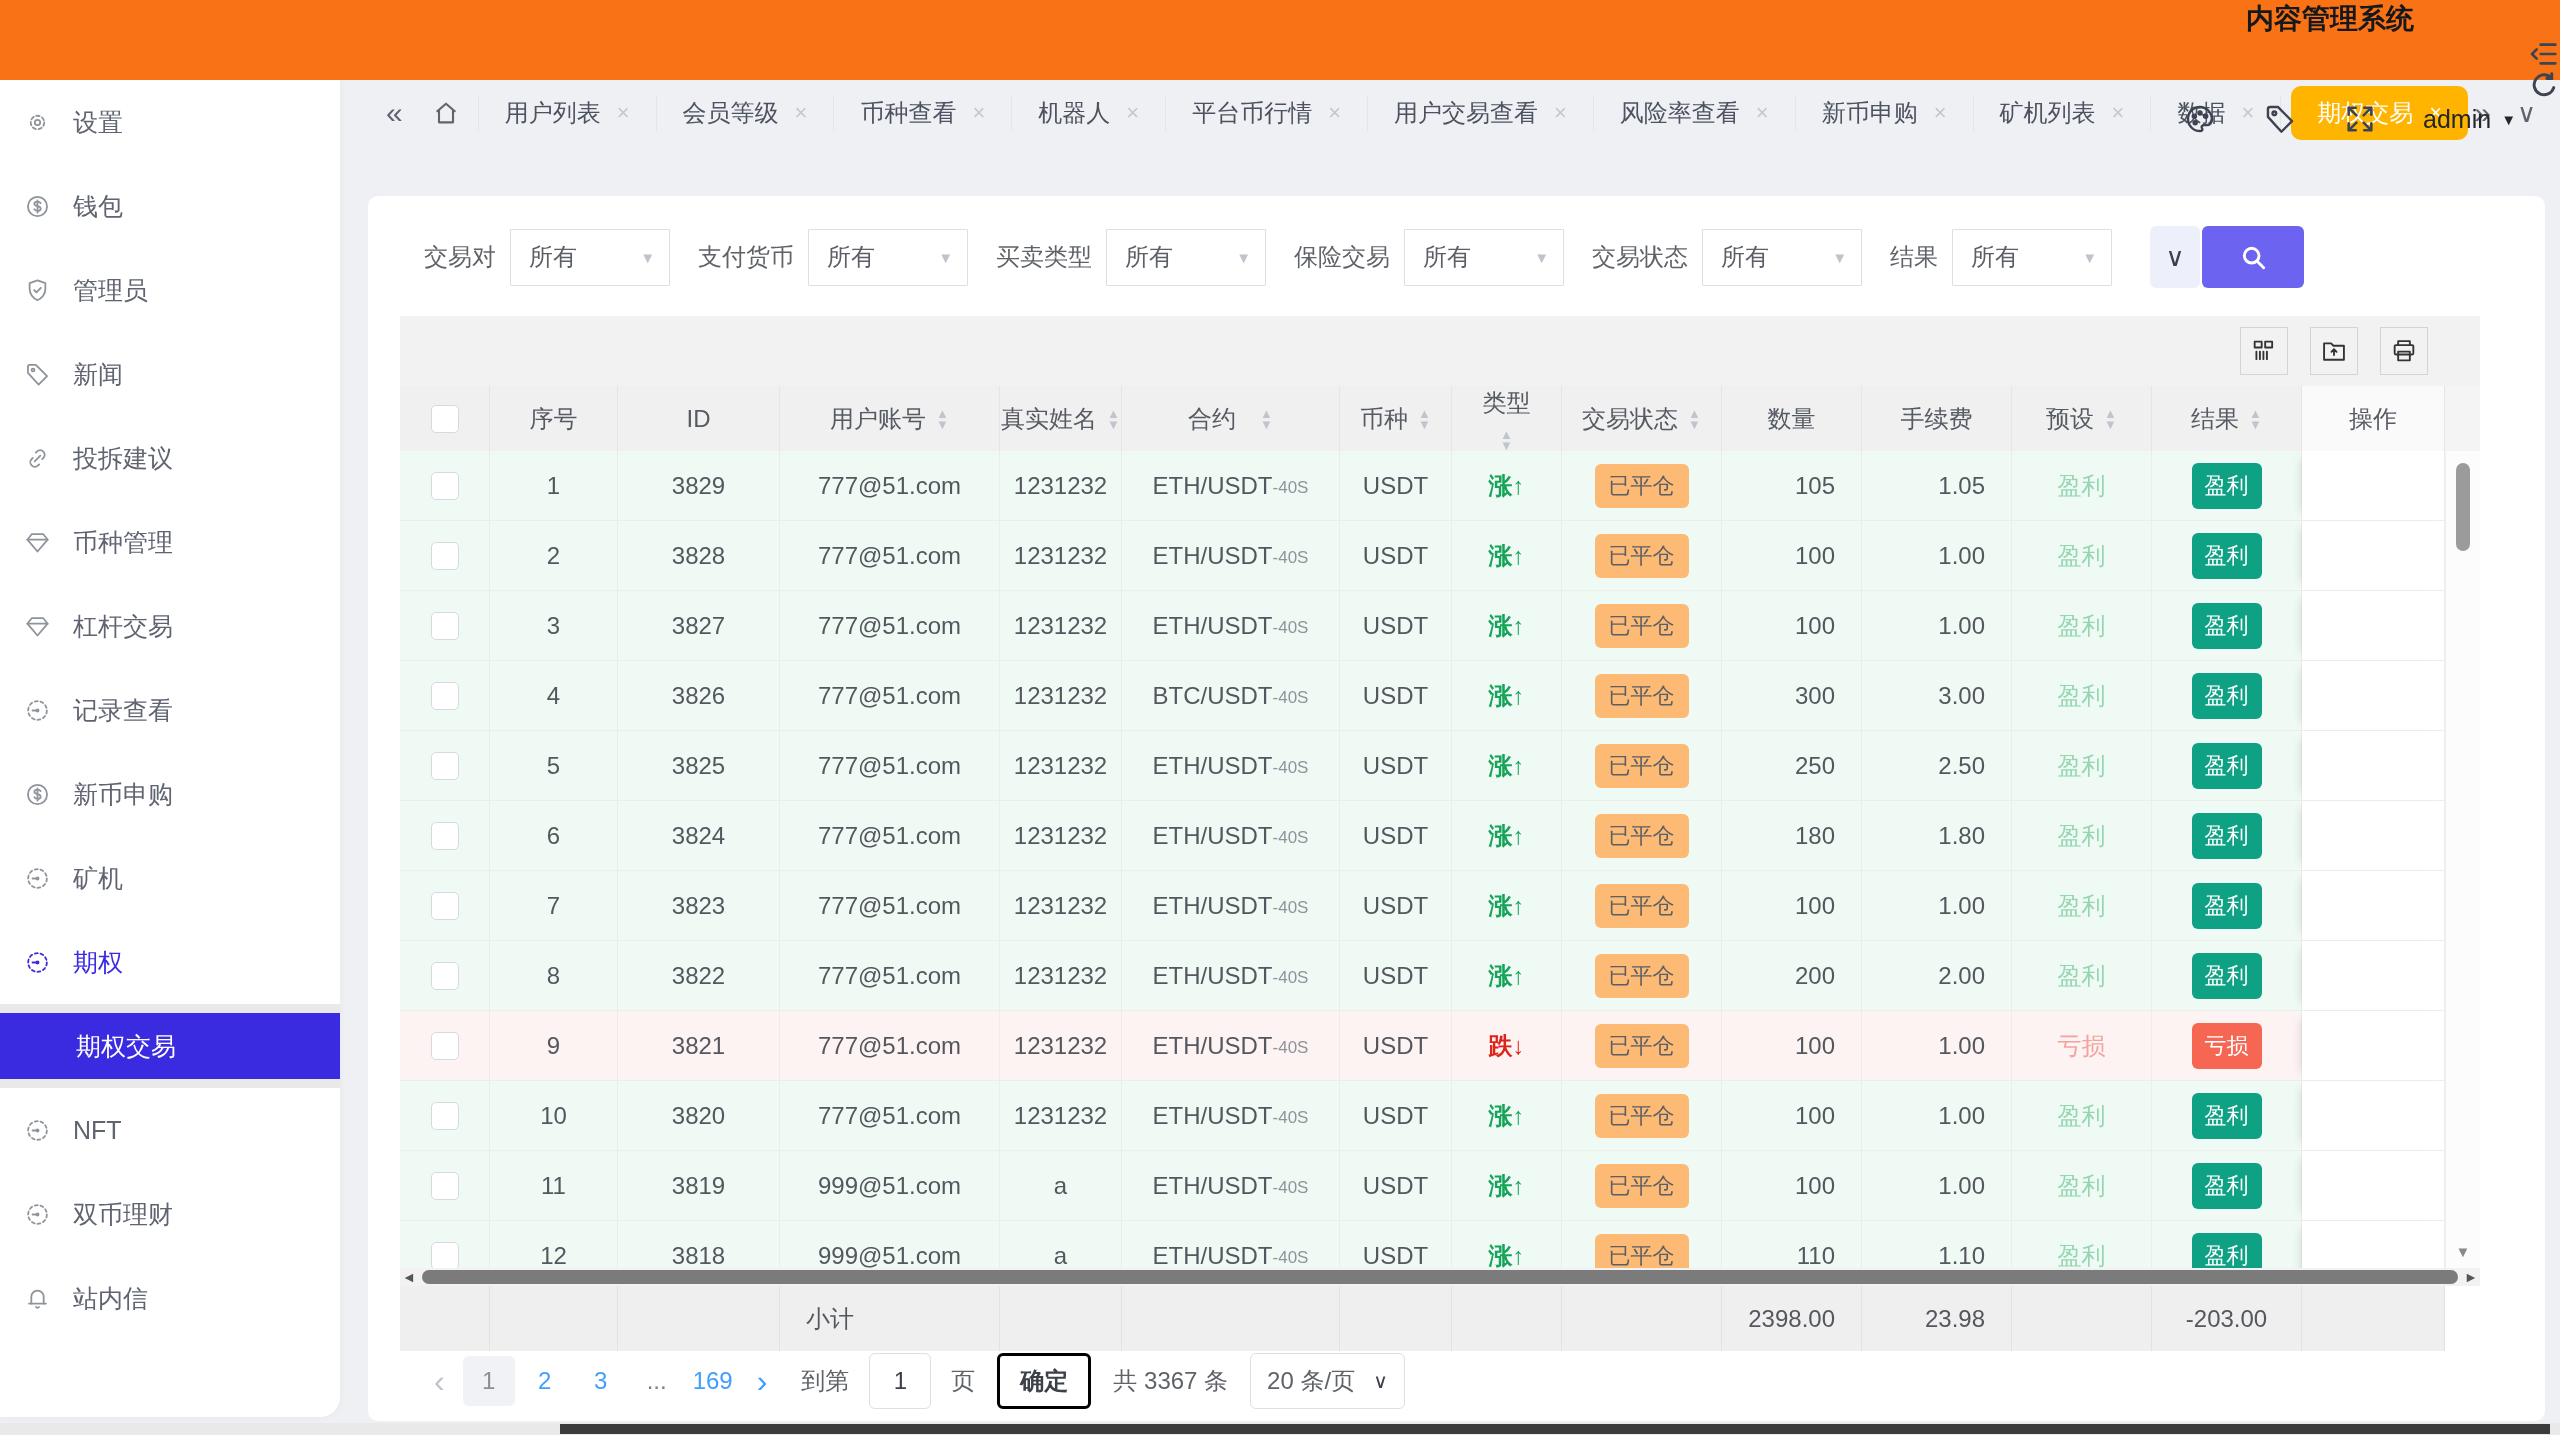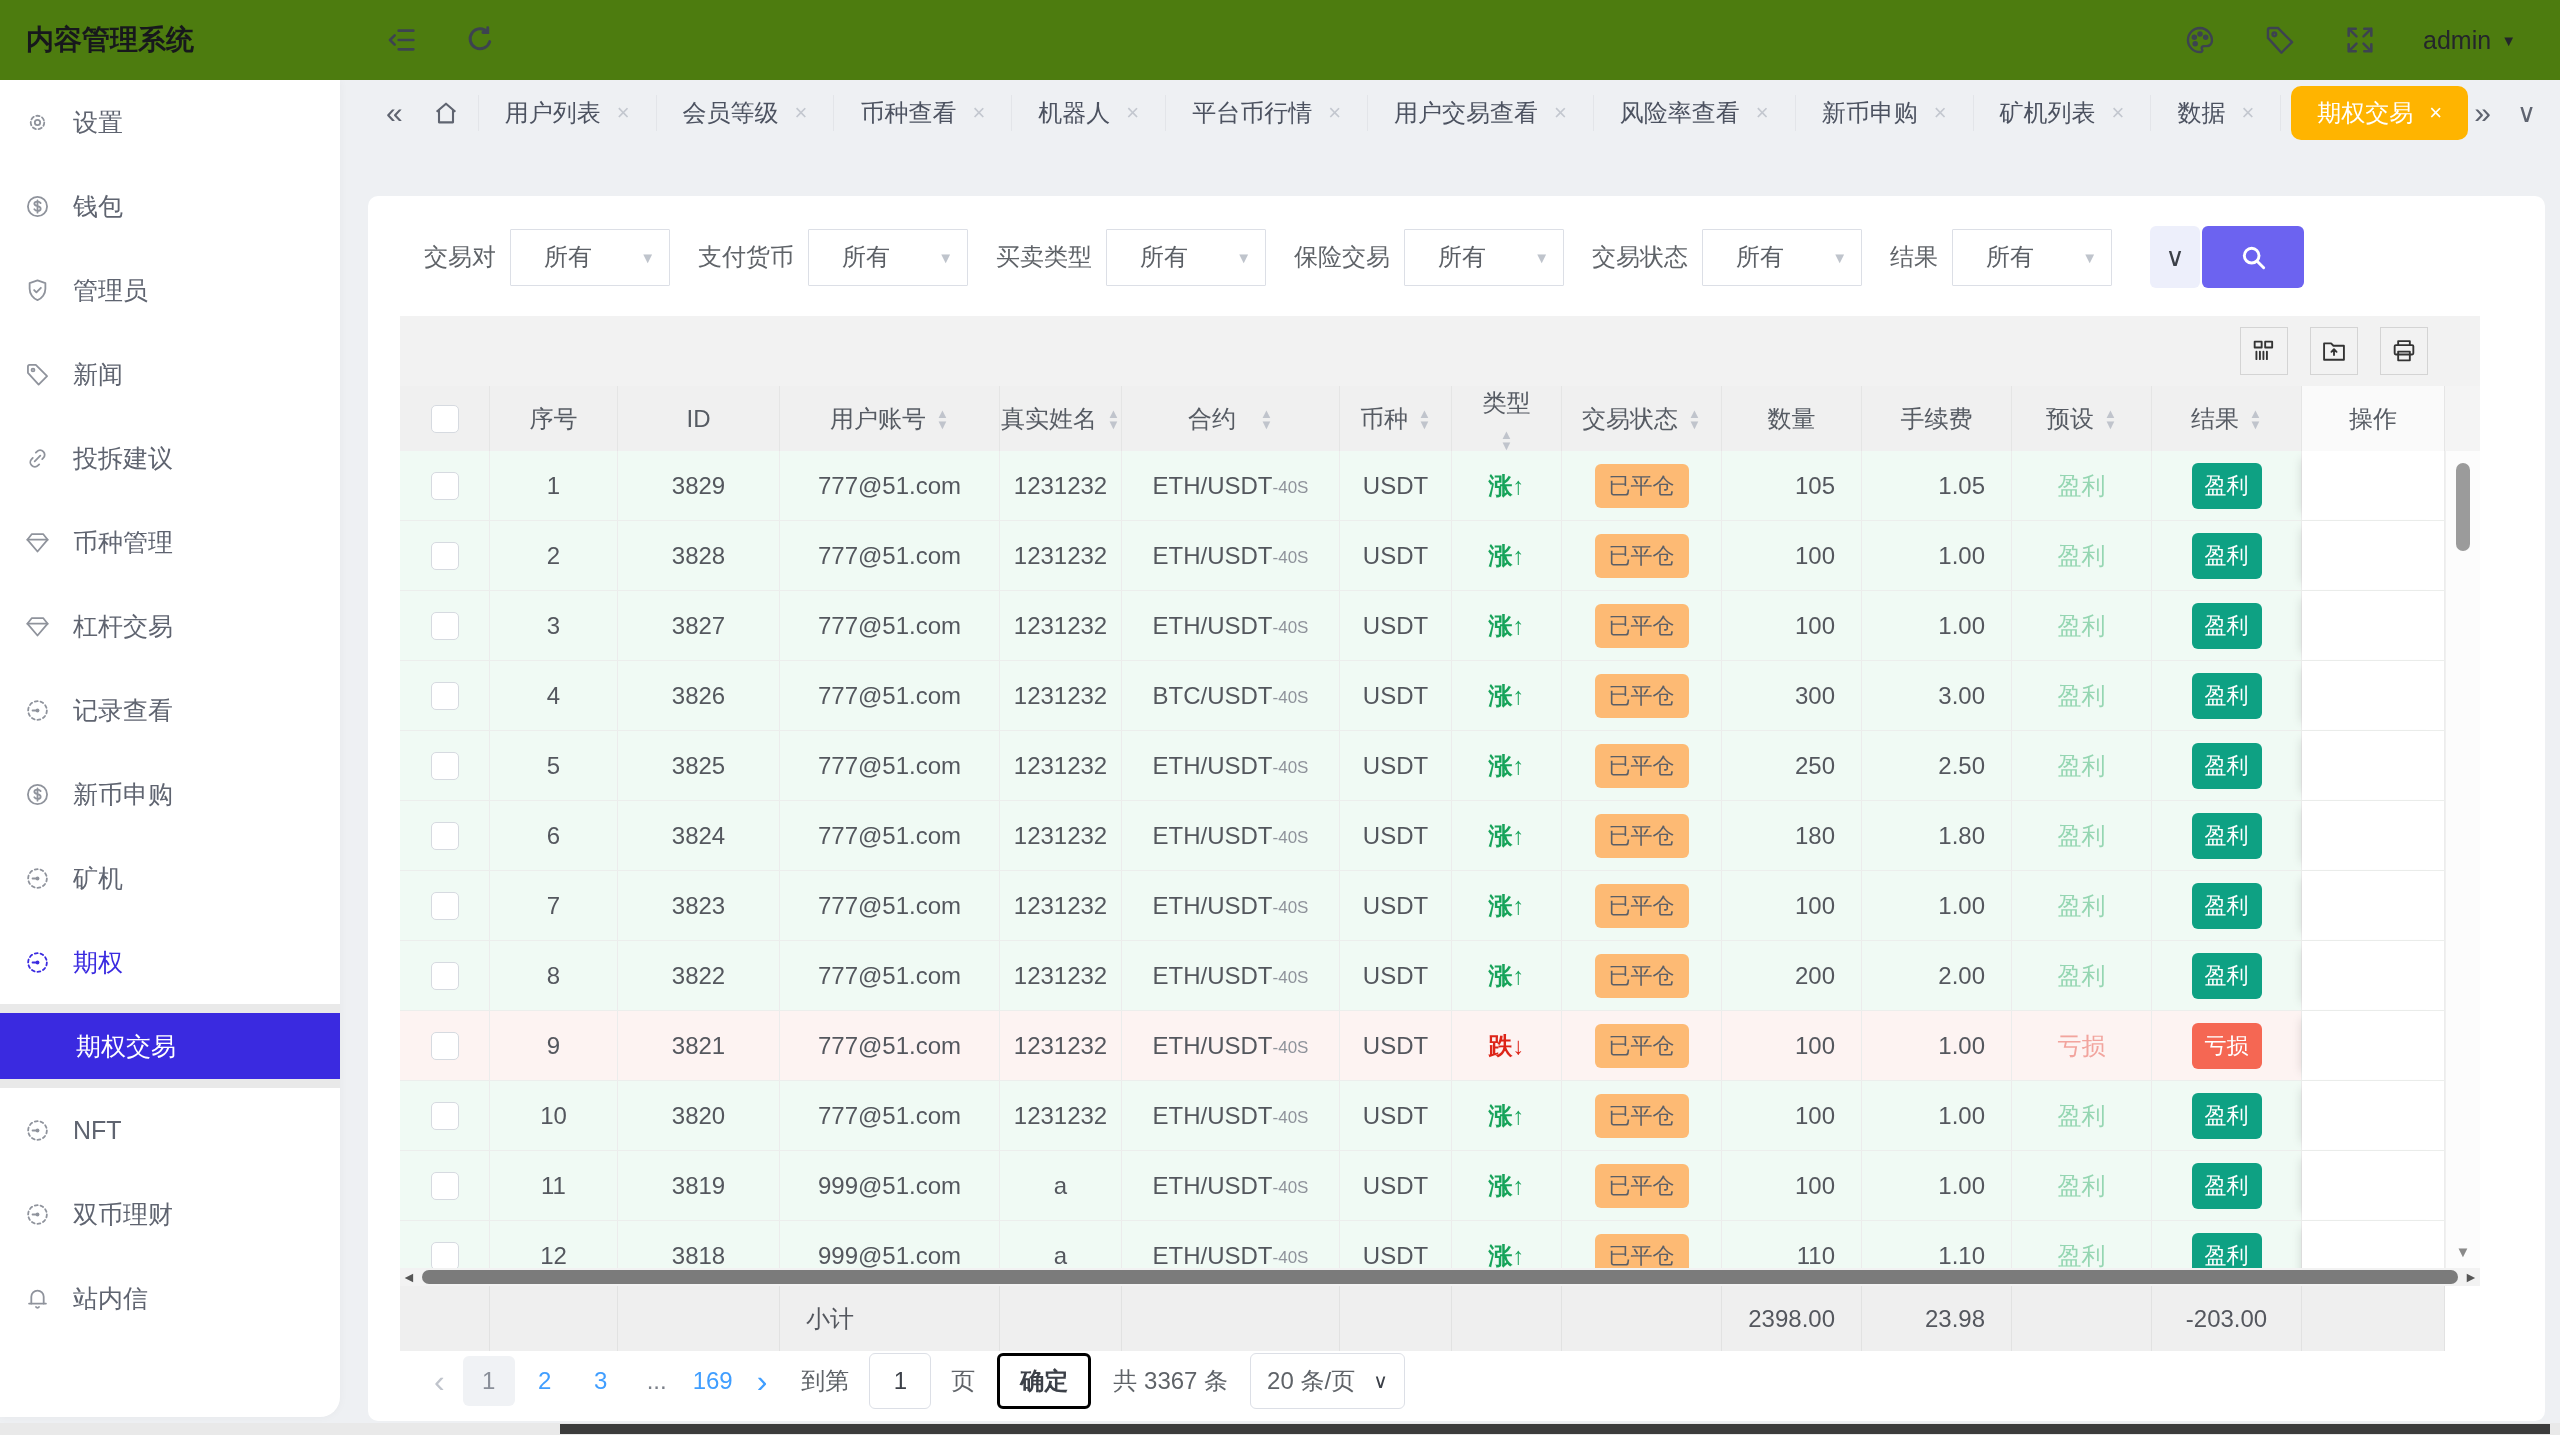--- a/index.html
+++ b/index.html
@@ -1,21 +1,21 @@
 <!DOCTYPE html>
 <html><head>
 <meta charset="utf-8">
 <style>
   * { margin:0; padding:0; box-sizing:border-box; }
   html,body { width:2560px; height:1435px; overflow:hidden; background:#eef0f3;
     font-family:"Liberation Sans","DejaVu Sans",sans-serif; color:#5a5e66; }
   svg { display:block; }
 
   
-  .header { height:80px; background:#4d7c0f; display:flex; align-items:center; position:relative; z-index:5; }
+  .header { height:80px; background:#f97316; display:flex; align-items:flex-end; position:relative; z-index:5;flex-direction:column; }
   .brand { width:340px; padding-left:26px; font-size:28px; font-weight:bold; color:#17181c; }
   .hd-icon { margin-left:46px; color:#3d4350; cursor:pointer; }
   .hd-right { margin-left:auto; display:flex; align-items:center; gap:46px; margin-right:44px; }
   .hd-right .hd-icon { margin-left:0; }
   .admin { display:flex; align-items:center; gap:10px; font-size:25px; color:#24262b; cursor:pointer; }
   .admin .caret { font-size:15px; color:#24262b; }
 
   
   .shell { display:flex; height:1355px; }
   .sidebar { width:340px; height:1337px; background:#fff; border-bottom-right-radius:20px;
@@ -45,21 +45,21 @@
   .tabbar-end .chev { font-size:30px; color:#5f6470; cursor:pointer; }
   .tabbar-end .vee { font-size:26px; color:#5f6470; cursor:pointer; }
 
   
   .card { margin:50px 15px 0 28px; height:1225px; background:#fff; border-radius:10px; overflow:hidden; }
 
   .filters { margin:30px 0 28px 56px; height:62px; display:flex; align-items:center; }
   .f-group { display:flex; align-items:center; margin-right:28px; }
   .f-label { font-size:24px; color:#5f6368; margin-right:14px; white-space:nowrap; }
   .f-select { width:160px; height:57px; background:#fff; border:1px solid #dcdfe6; border-radius:1px;
-    display:flex; align-items:center; justify-content:space-between; padding:0 14px 0 33px; cursor:pointer; }
+    display:flex; align-items:center; justify-content:space-between; padding:0 14px 0 18px; cursor:pointer; }
   .f-select .f-value { font-size:24px; color:#5c6066; }
   .f-select .f-caret { font-size:15px; color:#bfc4cc; }
   .f-expand { width:50px; height:62px; background:#edeffb; border-radius:6px; display:flex; align-items:center;
     justify-content:center; font-size:26px; color:#3c4048; cursor:pointer; margin-left:10px; }
   .f-search { width:102px; height:62px; background:#6c63f0; border-radius:6px; display:flex; align-items:center;
     justify-content:center; cursor:pointer; margin-left:2px; }
 
   
   .table-block { margin-left:32px; width:2080px; background:#f2f2f2; }
   .t-toolbar { height:70px; display:flex; align-items:center; justify-content:flex-end; gap:22px; padding-right:52px; }

